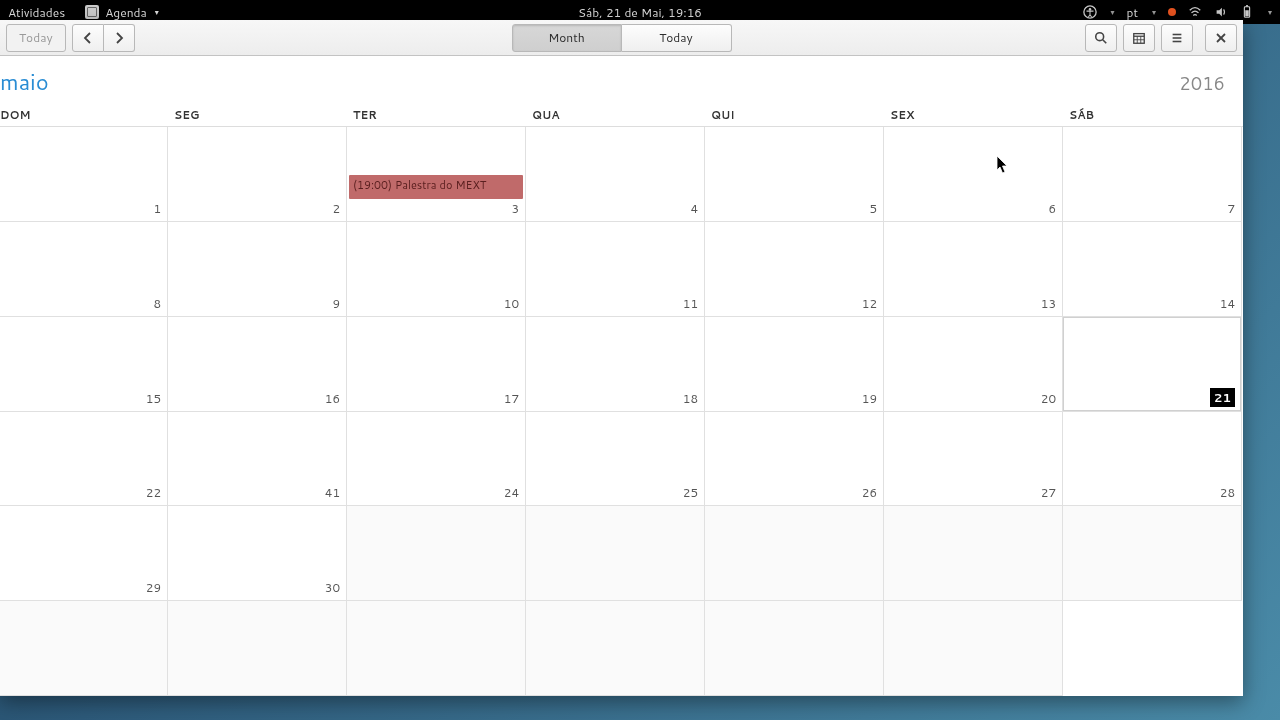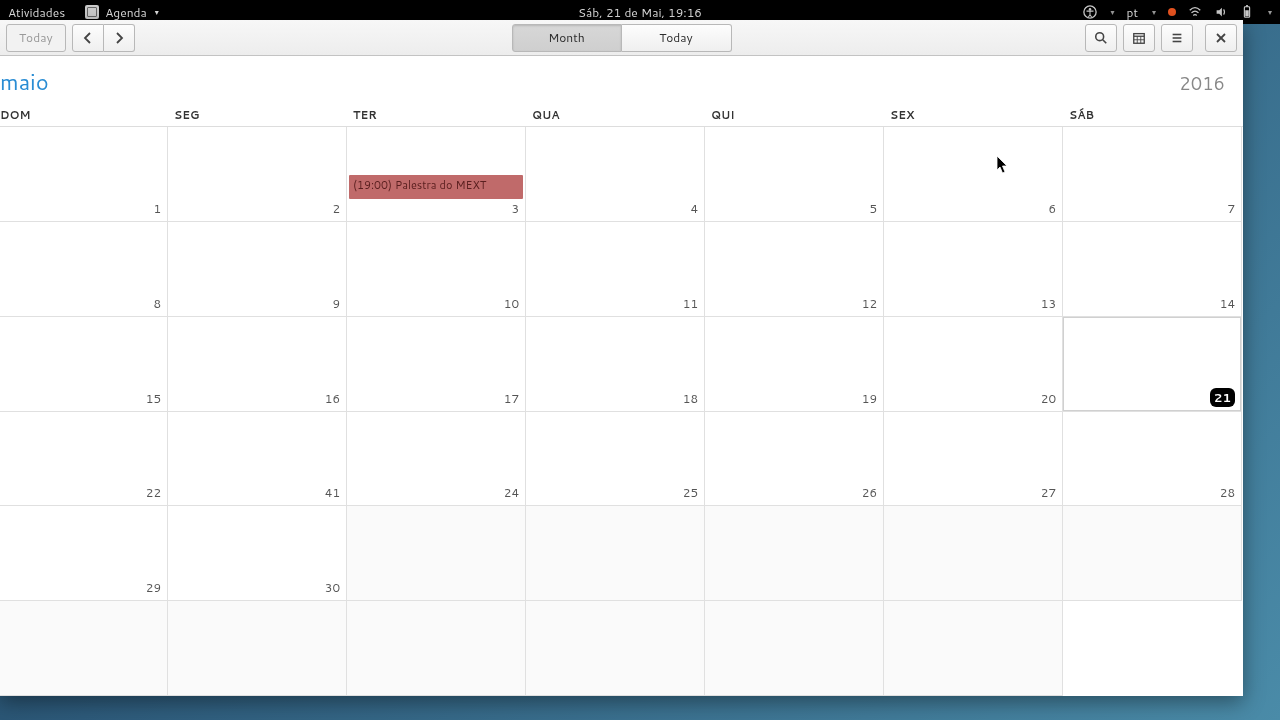--- a/index.html
+++ b/index.html
@@ -71,21 +71,21 @@
   .dow-cell { font-size: 11px; font-weight: bold; color: #333; padding-left: 6px; display: flex; align-items: center; }
   .dow-cell:first-child { padding-left: 0; }
   
   
   .grid { flex: 1; display: grid; grid-template-columns: 168px repeat(6, 179px); grid-template-rows: repeat(6, 1fr); }
   .cell { border-right: 1px solid #e0e0e0; border-bottom: 1px solid #e0e0e0; position: relative; background: #fff; cursor: pointer; }
   .cell:first-child { border-left: none; }
   .cell.other-month { background: #fafafa; }
   .cell.today { box-shadow: inset 0 0 0 1px #d0d0d0; }
   .day-num { position: absolute; right: 6px; bottom: 4px; font-size: 12px; color: #555; }
-  .day-num.today-badge { background: #000; color: #fff; padding: 1px 4px; border-radius: 6px; font-weight: bold; }
+  .day-num.today-badge { background: #000; color: #fff; padding: 1px 4px; border-radius: 0; font-weight: bold; }
   
   .event {
     position: absolute; top: 48px; left: 2px; right: 2px; height: 24px;
     background: #c06a6a; color: #5a1f1f; font-size: 11px; padding: 2px 4px;
     border-radius: 1px; white-space: nowrap; overflow: hidden; cursor: pointer;
   }
   
   
   .cursor-arrow { position: absolute; top: 156px; left: 996px; pointer-events: none; }
   .cursor-arrow svg { width: 14px; height: 20px; }

